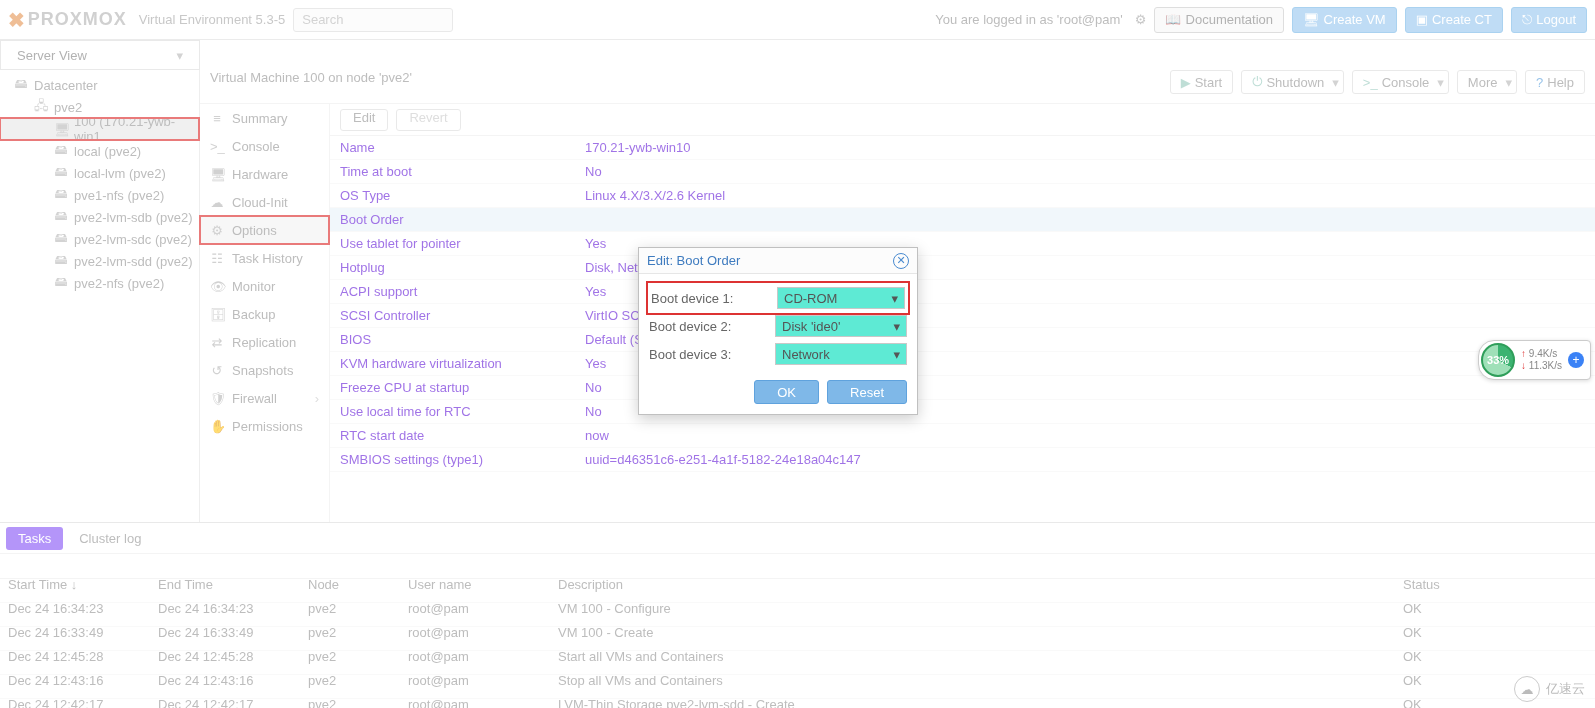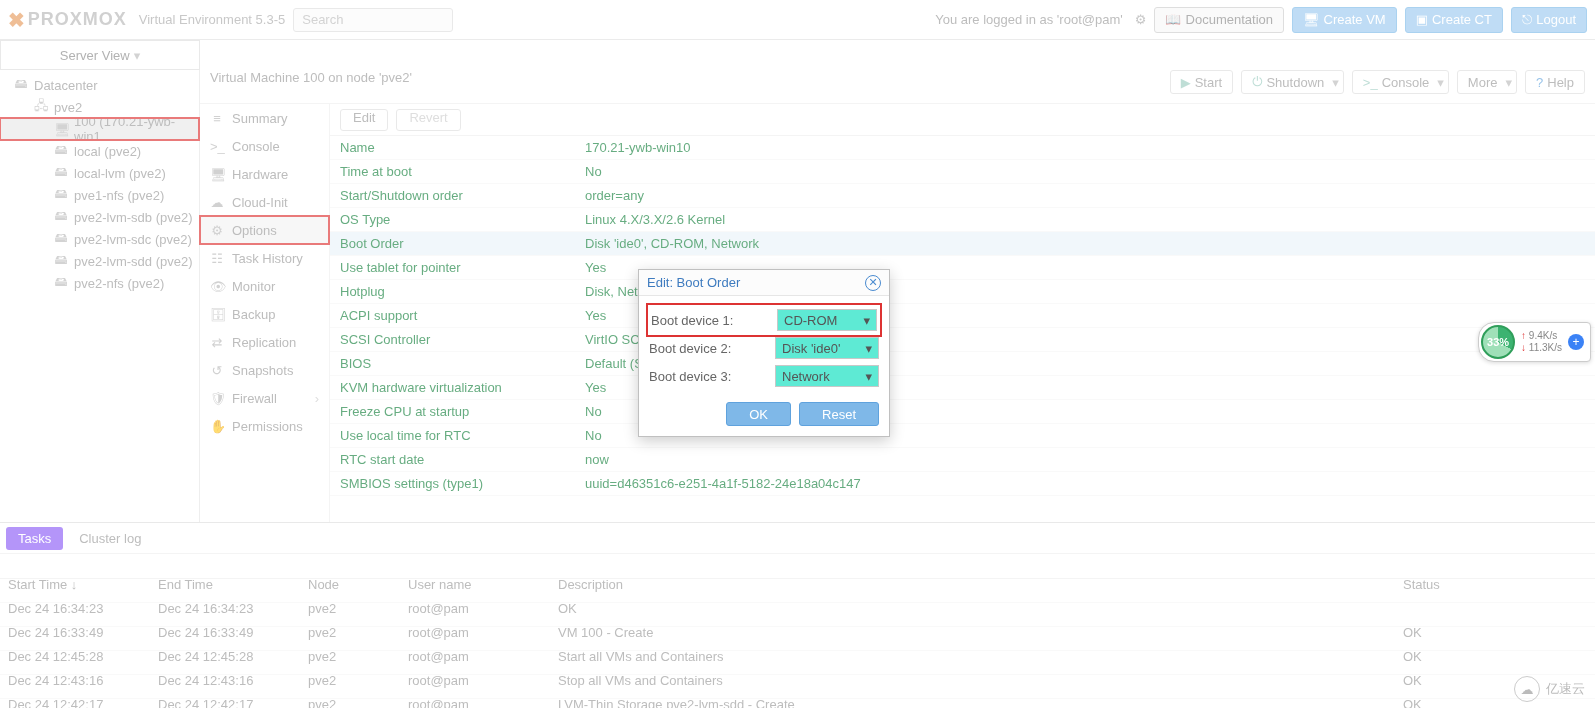--- a/index.html
+++ b/index.html
@@ -66,21 +66,21 @@
   color: #888;
   cursor: pointer;
 }
 .hdr-btn.blue { background: #9cc9ef; border-color:#7cb9e8; color:#fff; }
 
 
 .server-view-bar {
   height: 30px;
   width: 200px;
   border: 1px solid #ddd;
-  display:flex; align-items:center; justify-content:center;
+  display:flex; align-items:center; justify-content:space-between;
   padding:0 16px;
   color:#888;
 }
 
 
 .main-row { display:flex; height: 452px; }
 .tree {
   width: 200px;
   border-right: 1px solid #e5e5e5;
   padding-top:4px;
@@ -151,21 +151,21 @@
   height:22px; padding:0 12px;
   border:1px solid #ddd; border-radius:3px;
   color:#999; background:#fff; cursor:pointer;
   display:inline-flex; align-items:flex-start;
 }
 .kvgrid { flex:1; overflow:auto;}
 .kvrow {
   display:flex; height:24px; align-items:center;
   padding-left:10px;
   border-bottom:1px solid #f6f6f6;
-  color:#15803d;
+  color:#6d28d9;
 }
 .kvrow.sel { background:#e9f2f9;}
 .kvkey { width: 245px;}
 .kvval { flex:1;}
 
 
 .bottom {
   border-top:1px solid #ddd;
 }
 .tabbar {
@@ -187,22 +187,22 @@
 .col-end { width:150px;}
 .col-node { width:100px;}
 .col-user { width:150px;}
 .col-desc { flex:1;}
 .col-status { width:200px;}
 .trow { display:flex; height:24px; align-items:center; color:#999; border-bottom:1px solid #f6f6f6;}
 
 
 .modal {
   position:absolute;
-  left: 638px; top: 269px;
-  width: 252px;
+  left: 638px; top: 247px;
+  width: 280px;
   background:#fff;
   border:1px solid #c0c0c0;
   box-shadow: 0 4px 14px rgba(0,0,0,.2);
   z-index: 100;
 }
 .modal-titlebar {
   height: 26px;
   display:flex; align-items:center; justify-content:space-between;
   padding: 0 8px;
   color:#3e7bbf;
@@ -240,21 +240,21 @@
 }
 .m-btn {
   height:24px; padding:0 22px;
   border:1px solid #5fa2dd; border-radius:3px;
   background:#7fb8e8; color:#fff; cursor:pointer;
   display:inline-flex; align-items:center;
 }
 
 
 .net-widget {
-  position:absolute; right:4px; top: 322px;
+  position:absolute; right:4px; top: 340px;
   display:flex; align-items:center;
   gap:6px;
   border:1px solid #ccc; border-radius:16px 4px 4px 16px;
   padding:2px 6px 2px 2px;
   background:#fff;
   box-shadow:0 1px 4px rgba(0,0,0,.15);
   z-index:50;
 }
 .pct-circle {
   width:34px;height:34px;border-radius:50%;
@@ -462,30 +462,25 @@
           <div class="kvgrid" id="kvgrid">
               <div class="kvrow">
                 <div class="kvkey">Name</div>
                 <div class="kvval">170.21-ywb-win10</div>
               </div>
               <div class="kvrow">
                 <div class="kvkey">Time at boot</div>
                 <div class="kvval">No</div>
               </div>
               <div class="kvrow">
-                <div class="kvkey">Start/Shutdown order</div>
-                <div class="kvval">order=any</div>
-              </div>
-              <div class="kvrow">
                 <div class="kvkey">OS Type</div>
                 <div class="kvval">Linux 4.X/3.X/2.6 Kernel</div>
               </div>
               <div class="kvrow sel">
                 <div class="kvkey">Boot Order</div>
-                <div class="kvval">Disk 'ide0', CD-ROM, Network</div>
               </div>
               <div class="kvrow">
                 <div class="kvkey">Use tablet for pointer</div>
                 <div class="kvval">Yes</div>
               </div>
               <div class="kvrow">
                 <div class="kvkey">Hotplug</div>
                 <div class="kvval">Disk, Network, USB</div>
               </div>
               <div class="kvrow">
@@ -538,20 +533,21 @@
       <div class="th col-user"><span>User name</span></div>
       <div class="th col-desc"><span>Description</span></div>
       <div class="th col-status"><span>Status</span></div>
     </div>
     <div id="task-rows">
         <div class="trow">
           <div class="td col-start">Dec 24 16:34:23</div>
           <div class="td col-end">Dec 24 16:34:23</div>
           <div class="td col-node">pve2</div>
           <div class="td col-user">root@pam</div>
+          <div class="td col-desc">VM 100 - Configure</div>
           <div class="td col-status">OK</div>
         </div>
         <div class="trow">
           <div class="td col-start">Dec 24 16:33:49</div>
           <div class="td col-end">Dec 24 16:33:49</div>
           <div class="td col-node">pve2</div>
           <div class="td col-user">root@pam</div>
           <div class="td col-desc">VM 100 - Create</div>
           <div class="td col-status">OK</div>
         </div>

